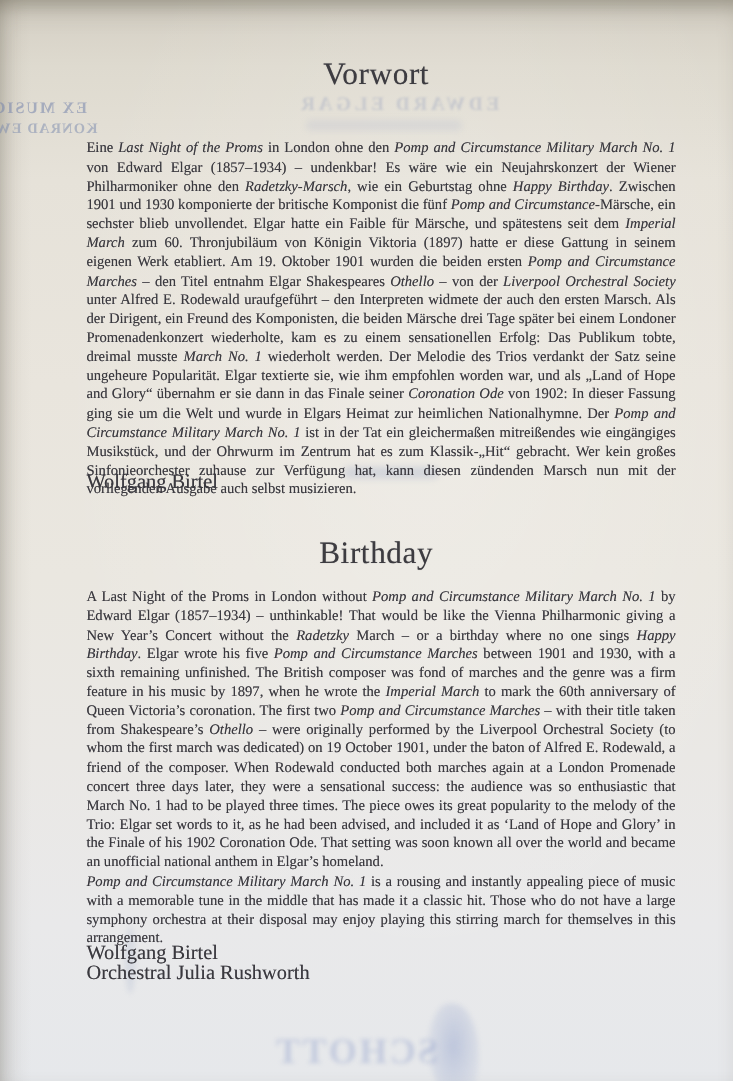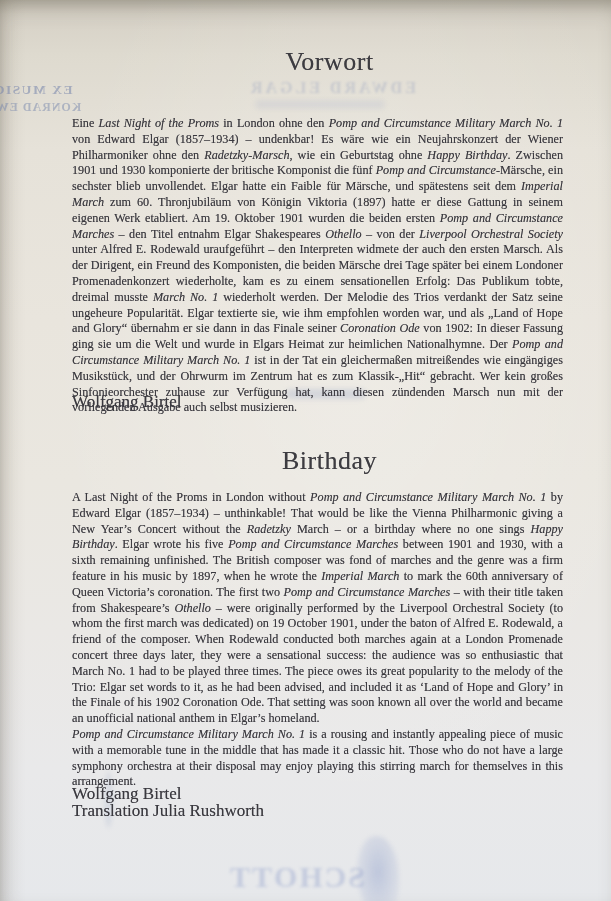--- a/index.html
+++ b/index.html
@@ -12,21 +12,21 @@
       radial-gradient(ellipse at 58% 38%, rgba(255,255,255,0.22), rgba(255,255,255,0) 62%),
       linear-gradient(90deg, rgba(110,100,85,0.10) 0px, rgba(110,100,85,0) 26px),
       linear-gradient(180deg,
         #c9c4b8 0px, #d6d1c6 14px, #dedacf 55px, #e6e2d9 150px,
         #e9e5dd 320px, #eae7e0 480px, #eae8e5 630px, #e9e9ea 770px, #e6e8eb 901px);
     box-shadow: inset 0 16px 24px -14px rgba(85,80,65,0.45),
                 inset 10px 0 18px -12px rgba(85,80,65,0.35);
   }
   .textcol{position:absolute;left:72px;width:491px;}
   .title{
-    position:absolute;left:84px;width:491px;text-align:center;
+    position:absolute;left:68px;width:491px;text-align:center;
     font-size:26px;letter-spacing:0.5px;color:#3d3c41;
     text-shadow:0 0 0.6px rgba(61,60,65,0.55);
   }
   .bodytext{
     font-size:12.2px;line-height:15.8px;text-align:justify;
     text-shadow:0 0 0.5px rgba(58,57,63,0.55);
   }
   .bodytext p{margin:0;}
   .sig{
     position:absolute;left:72px;width:491px;text-align:left;
@@ -87,16 +87,16 @@
   </div>
   <div class="sig" style="top:394px;">Wolfgang Birtel</div>
 
   <div class="title" style="top:446px;">Birthday</div>
   <div class="textcol bodytext" style="top:490px;">
     <p>A Last Night of the Proms in London without <i>Pomp and Circumstance Military March No. 1</i> by Edward Elgar (1857–1934) – unthinkable! That would be like the Vienna Philharmonic giving a New Year’s Concert without the <i>Radetzky</i> March – or a birthday where no one sings <i>Happy Birthday</i>. Elgar wrote his five <i>Pomp and Circumstance Marches</i> between 1901 and 1930, with a sixth remaining unfinished. The British composer was fond of marches and the genre was a firm feature in his music by 1897, when he wrote the <i>Imperial March</i> to mark the 60th anniversary of Queen Victoria’s coronation. The first two <i>Pomp and Circumstance Marches</i> – with their title taken from Shakespeare’s <i>Othello</i> – were originally performed by the Liverpool Orchestral Society (to whom the first march was dedicated) on 19 October 1901, under the baton of Alfred E. Rodewald, a friend of the composer. When Rodewald conducted both marches again at a London Promenade concert three days later, they were a sensational success: the audience was so enthusiastic that March No. 1 had to be played three times. The piece owes its great popularity to the melody of the Trio: Elgar set words to it, as he had been advised, and included it as ‘Land of Hope and Glory’ in the Finale of his 1902 Coronation Ode. That setting was soon known all over the world and became an unofficial national anthem in Elgar’s homeland.</p>
     <p><i>Pomp and Circumstance Military March No. 1</i> is a rousing and instantly appealing piece of music with a memorable tune in the middle that has made it a classic hit. Those who do not have a large symphony orchestra at their disposal may enjoy playing this stirring march for themselves in this arrangement.</p>
   </div>
   <div class="sig" style="top:786px;">
     <div>Wolfgang Birtel</div>
-    <div>Translation Julia Rushworth</div>
+    <div>Orchestral Julia Rushworth</div>
   </div>
 
 </div>
 
 </body></html>

